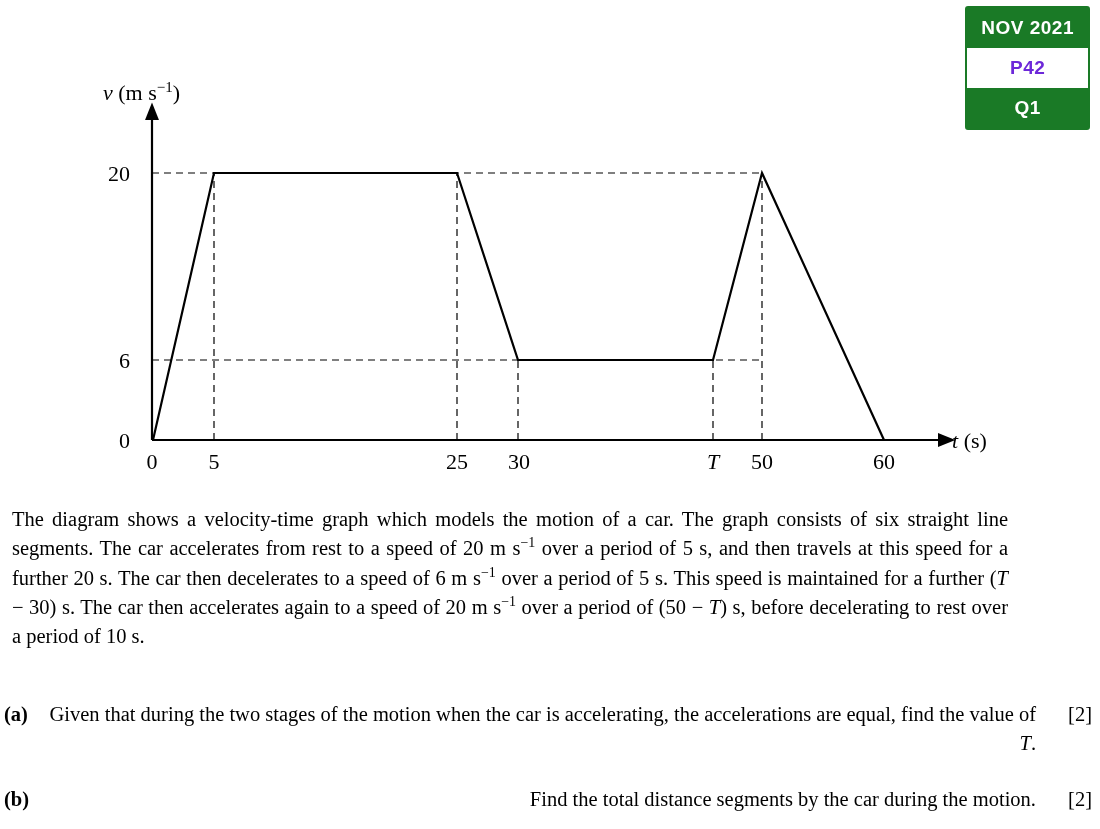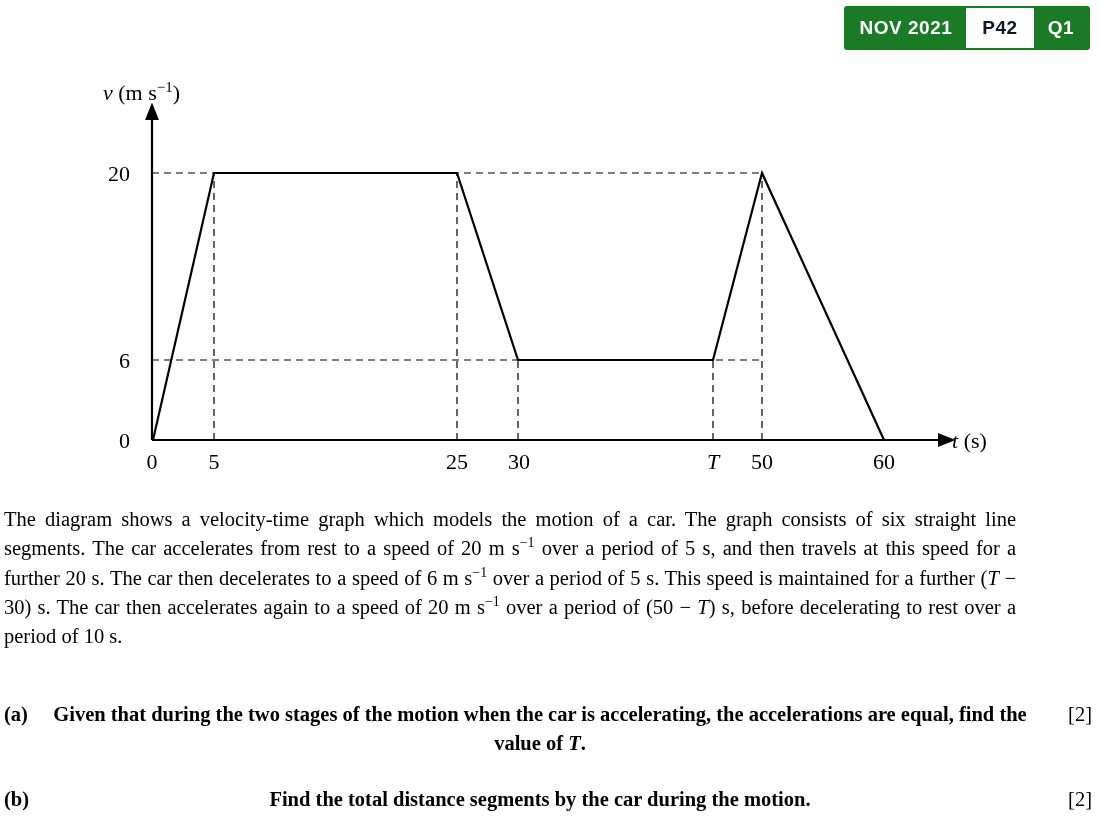--- a/index.html
+++ b/index.html
@@ -24,31 +24,32 @@
     display: flex;
     align-items: stretch;
     background: #1a7a26;
     border: 2px solid #1a7a26;
     border-radius: 3px;
     overflow: hidden;
     font-family: "Liberation Sans", sans-serif;
     font-weight: bold;
     font-size: 19px;
     letter-spacing: 0.5px;
+    flex-direction: column;
   }
   .badge-cell {
     padding: 9px 14px;
     color: #ffffff;
     display: flex;
     align-items: center;
     justify-content: center;
   }
   .badge-cell.inverse {
     background: #ffffff;
-    color: #0f172a;
+    color: #6d28d9;
   }
   .badge-sep {
     width: 2px;
     background: #ffffff;
   }
 
   
   .figure {
     position: absolute;
     left: 0;
@@ -59,21 +60,21 @@
   .figure svg {
     display: block;
   }
 
   
   .prose {
     position: absolute;
     left: 0;
     top: 505px;
     width: 1020px;
-    padding: 0 4px;
+    padding: 0 12px;
     box-sizing: border-box;
     font-size: 20.5px;
     line-height: 1.43;
     text-align: justify;
   }
   .prose p {
     margin: 0;
   }
 
   .parts {
@@ -93,22 +94,21 @@
     position: relative;
   }
   .part-label {
     font-weight: bold;
     width: 40px;
     flex: 0 0 40px;
   }
   .part-text {
     flex: 1 1 auto;
     padding-right: 60px;
-    text-align: center;
-    font-weight: bold;
+    text-align: right;
   }
   .part-marks {
     position: absolute;
     right: 4px;
     top: 0;
     white-space: nowrap;
   }
 
   i, .it { font-style: italic; }
   sup { font-size: 0.68em; vertical-align: super; line-height: 0; }

